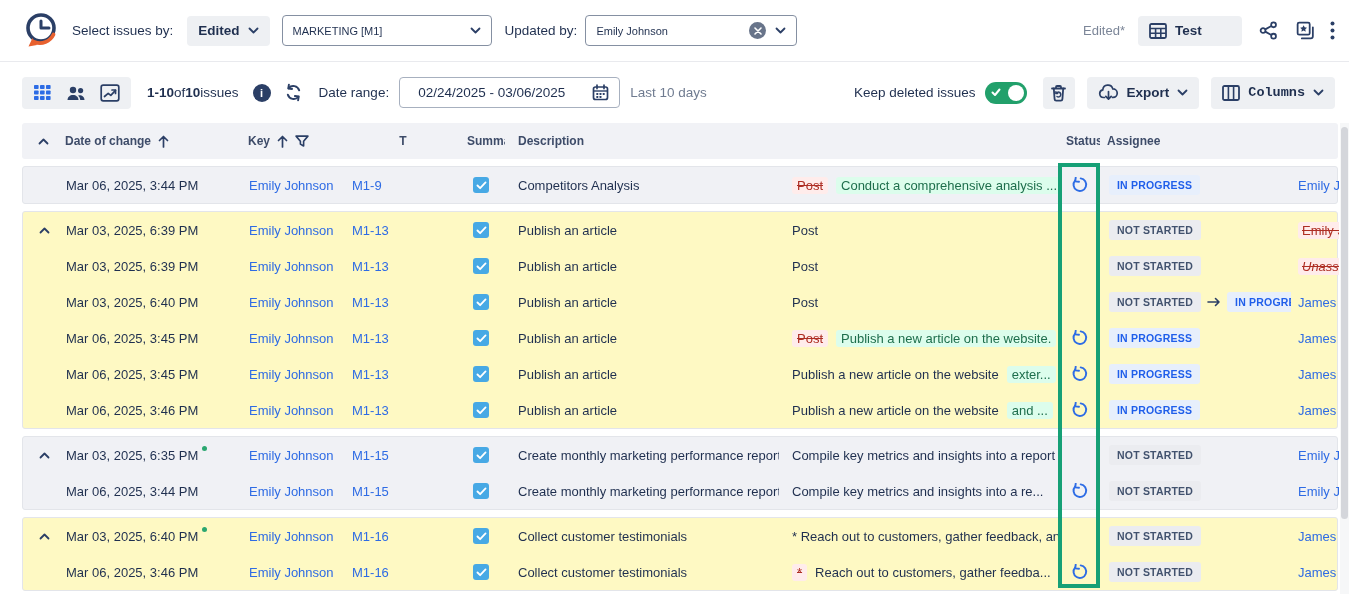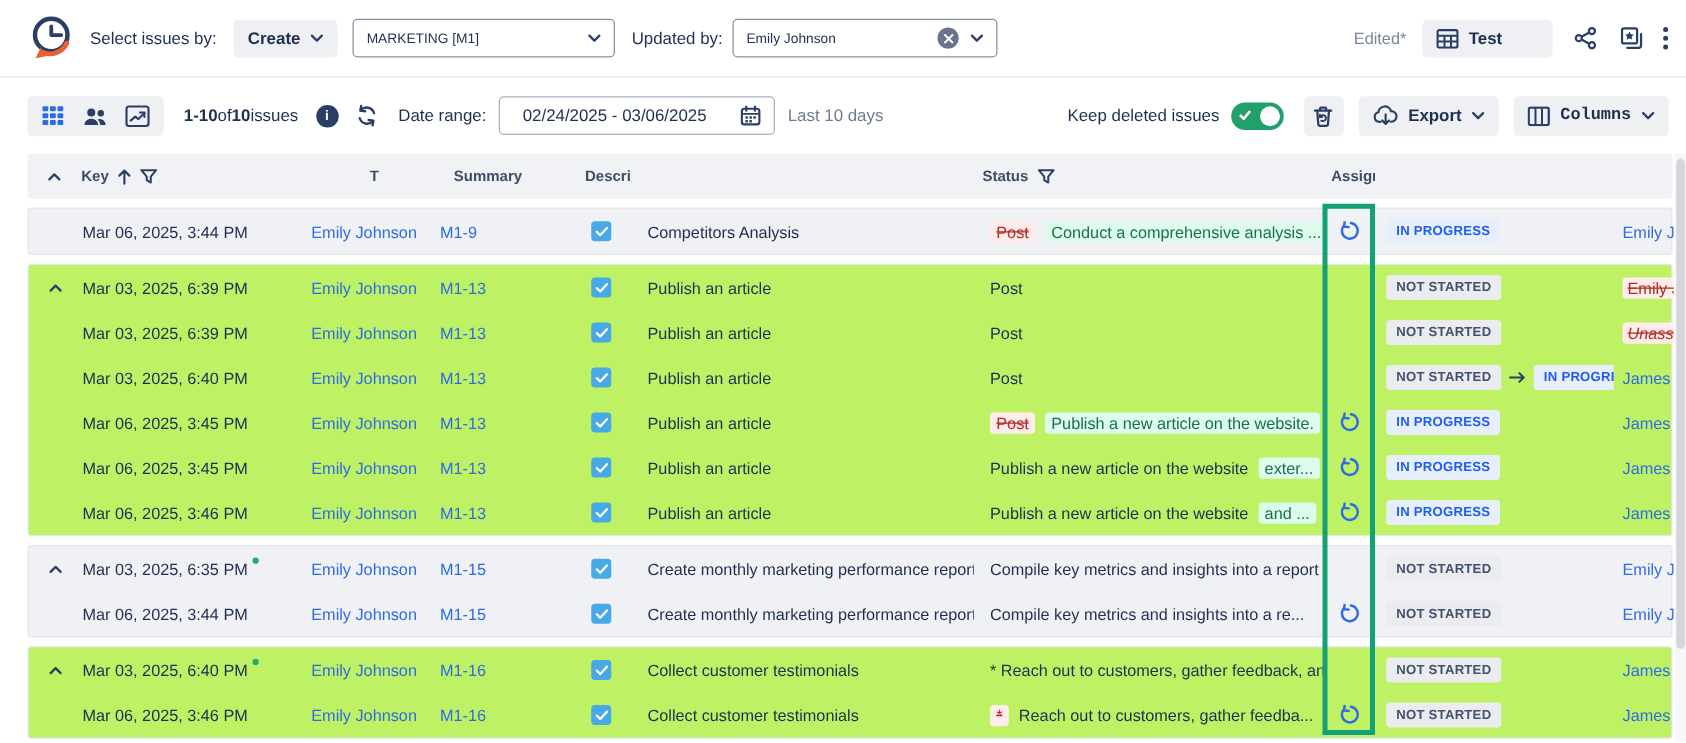--- a/index.html
+++ b/index.html
@@ -58,21 +58,21 @@
   .c-type { justify-content:center; }
   .c-summary { padding-left:12px; }
   .c-desc { padding-left:13px; }
   .c-revert { justify-content:center; }
   .c-status { padding-left:8px; }
   .c-assignee { padding-left:7px; }
   .chev { display:flex; align-items:center; cursor:pointer; }
   .sorticon, .funnel { display:flex; align-items:center; cursor:pointer; }
 
   .groups { position:absolute; top:166px; left:22px; width:1316px; }
-  .group { border:1px solid #e3e5ea; border-radius:3px; margin-bottom:7px; background:#bef264; }
+  .group { border:1px solid #e3e5ea; border-radius:3px; margin-bottom:7px; background:#fef9c3; }
   .group.selected { background:#f0f1f5; }
   .row { font-size:13px; color:#1f2f4f; }
   .c-updated, .c-key { color:#2e6be4; cursor:pointer; }
   .gdot { width:5px; height:5px; border-radius:50%; background:#2ba770; display:inline-block;
           margin-left:4px; align-self:flex-start; margin-top:9px; }
   .cb { width:16px; height:16px; border-radius:3px; background:#47a9e5; display:flex;
         align-items:center; justify-content:center; }
   .seg { margin-right:8px; }
   .seg-plain { color:#1f2f4f; }
   .seg-removed { background:#ffeceb; color:#ae2e24; text-decoration:line-through;
@@ -107,21 +107,21 @@
     <div class="logo">
       <svg width="44" height="44" viewBox="0 0 44 44">
         <circle cx="22" cy="19" r="13" fill="none" stroke="#2b3f66" stroke-width="3.6"></circle>
         <path d="M22 12 v7 h8" fill="none" stroke="#2b3f66" stroke-width="3" stroke-linecap="round" stroke-linejoin="round"></path>
         <path d="M34.5 25.5 a15 15 0 0 1 -19 7.5" fill="none" stroke="#e8612f" stroke-width="3.8" stroke-linecap="round"></path>
         <path d="M9.5 37.5 l8.5 -1.5 l-4.5 -7 z" fill="#e8612f"></path>
       </svg>
     </div>
     <span class="lbl" style="margin-left:8px;">Select issues by:</span>
     <button class="btn-gray" style="margin-left:14px;">
-      <span>Create</span>
+      <span>Edited</span>
       <svg width="11" height="7" viewBox="0 0 11 7">
           <path d="M1.5 1.5l4 4 4-4" fill="none" stroke="#2b3f66" stroke-width="1.8" stroke-linecap="round" stroke-linejoin="round"></path>
         </svg>
     </button>
     <div class="select-box" style="margin-left:12px; width:210px;">
       <span class="grow">MARKETING [M1]</span>
       <svg width="11" height="7" viewBox="0 0 11 7">
           <path d="M1.5 1.5l4 4 4-4" fill="none" stroke="#2b3f66" stroke-width="1.8" stroke-linecap="round" stroke-linejoin="round"></path>
         </svg>
     </div>
@@ -281,20 +281,28 @@
 
   <div class="thead grid-row">
     <div class="cell c-chevron">
       <span class="chev">
         <svg width="11" height="7" viewBox="0 0 11 7">
             <path d="M1.5 5.5 5.5 1.5l4 4" fill="none" stroke="#2b3f66" stroke-width="1.8" stroke-linecap="round" stroke-linejoin="round"></path>
           </svg>
       </span>
     </div>
     <div class="cell th">
+      <span>Date of change</span>
+      <span class="sorticon">
+        <svg width="11" height="13" viewBox="0 0 11 13">
+            <path d="M5.5 12V2 M1.5 5.5 5.5 1.5l4 4" fill="none" stroke="#2b3f66" stroke-width="1.7" stroke-linecap="round" stroke-linejoin="round"></path>
+          </svg>
+      </span>
+    </div>
+    <div class="cell th">
       <span>Key</span>
       <span class="sorticon">
         <svg width="11" height="13" viewBox="0 0 11 13">
             <path d="M5.5 12V2 M1.5 5.5 5.5 1.5l4 4" fill="none" stroke="#2b3f66" stroke-width="1.7" stroke-linecap="round" stroke-linejoin="round"></path>
           </svg>
       </span>
       <span class="funnel">
         <svg width="14" height="13" viewBox="0 0 13 12">
             <path d="M1 1h11L8 5.8v4.4L5 8.4V5.8z" fill="none" stroke="#2b3f66" stroke-width="1.5" stroke-linejoin="round"></path>
           </svg>

